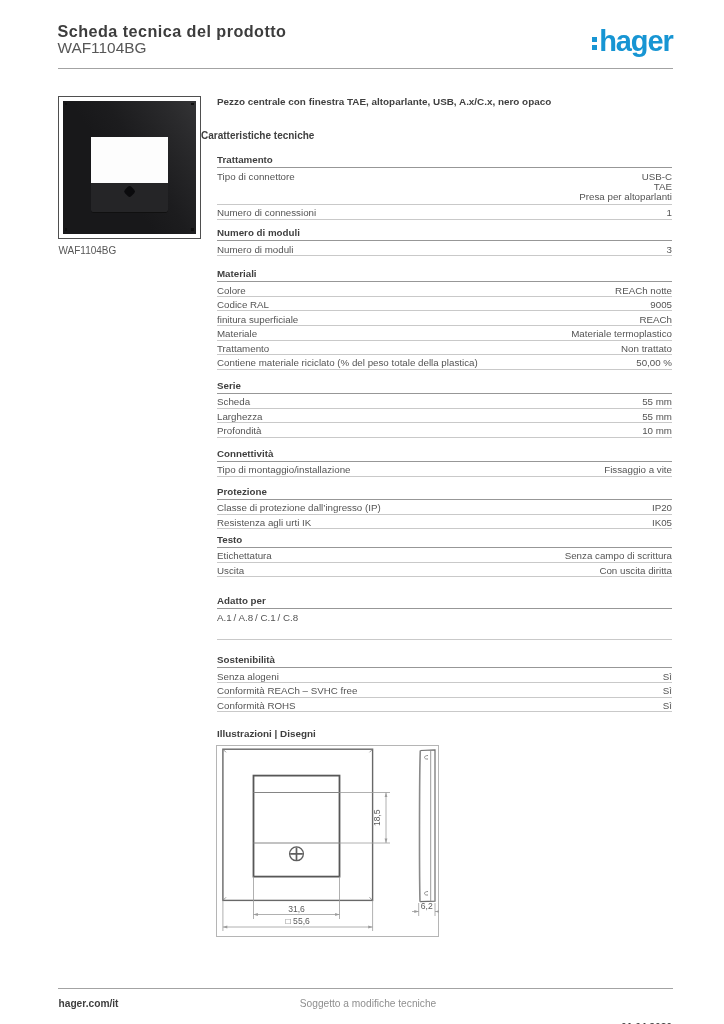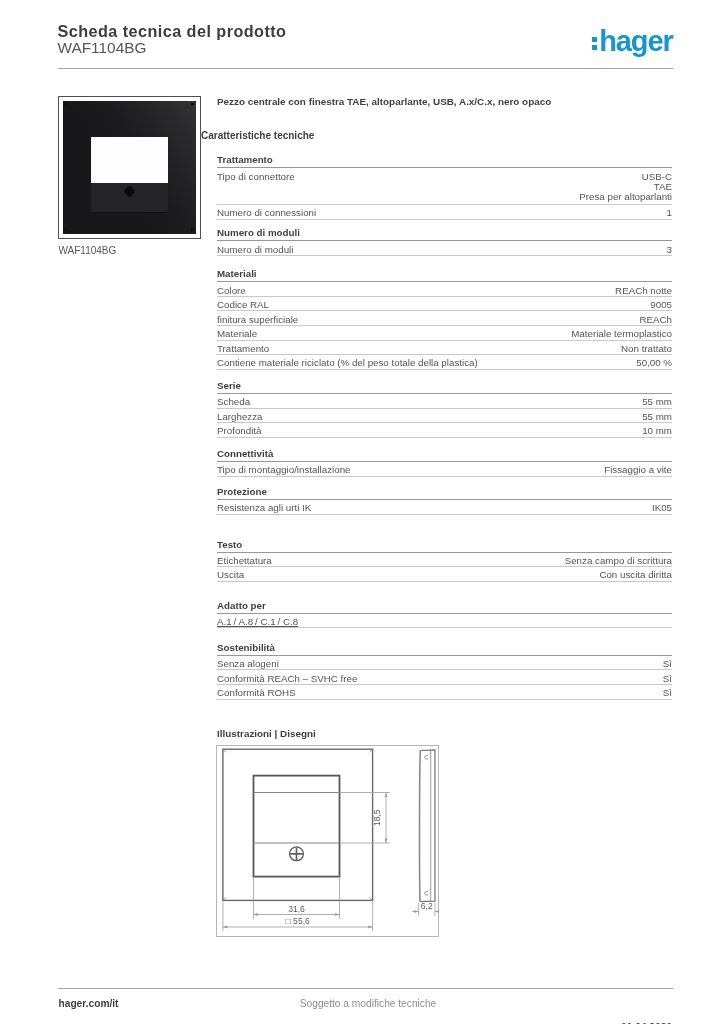--- a/index.html
+++ b/index.html
@@ -124,41 +124,45 @@
 
   <div class="sech" style="margin-top:11.3px;">Connettività</div>
 
   <div class="row">
       <span class="lab">Tipo di montaggio/installazione</span>
       <span class="val">Fissaggio a vite</span>
     </div>
 
   <div class="sech" style="margin-top:10.5px;">Protezione</div>
 
+  <div class="row">
+      <span class="lab">Classe di protezione dall’ingresso (IP)</span>
+      <span class="val">IP20</span>
+    </div>
 
   <div class="row">
       <span class="lab">Resistenza agli urti IK</span>
       <span class="val">IK05</span>
     </div>
 
-  <div class="sech" style="margin-top:25px;">Testo</div>
+  <div class="sech" style="margin-top:6px;">Testo</div>
 
   <div class="row">
       <span class="lab">Etichettatura</span>
       <span class="val">Senza campo di scrittura</span>
     </div>
 
   <div class="row">
       <span class="lab">Uscita</span>
       <span class="val">Con uscita diritta</span>
     </div>
 
   <div class="sech" style="margin-top:19px;">Adatto per</div>
 
-  <div class="row" style="padding-bottom:0;text-decoration:underline;">
+  <div class="row" style="padding-bottom:17px;">
       <span class="lab">A.1 / A.8 / C.1 / C.8</span>
       <span class="val"></span>
     </div>
 
   <div class="sech" style="margin-top:15.2px;">Sostenibilità</div>
 
   <div class="row">
       <span class="lab">Senza alogeni</span>
       <span class="val">Sì</span>
     </div>

